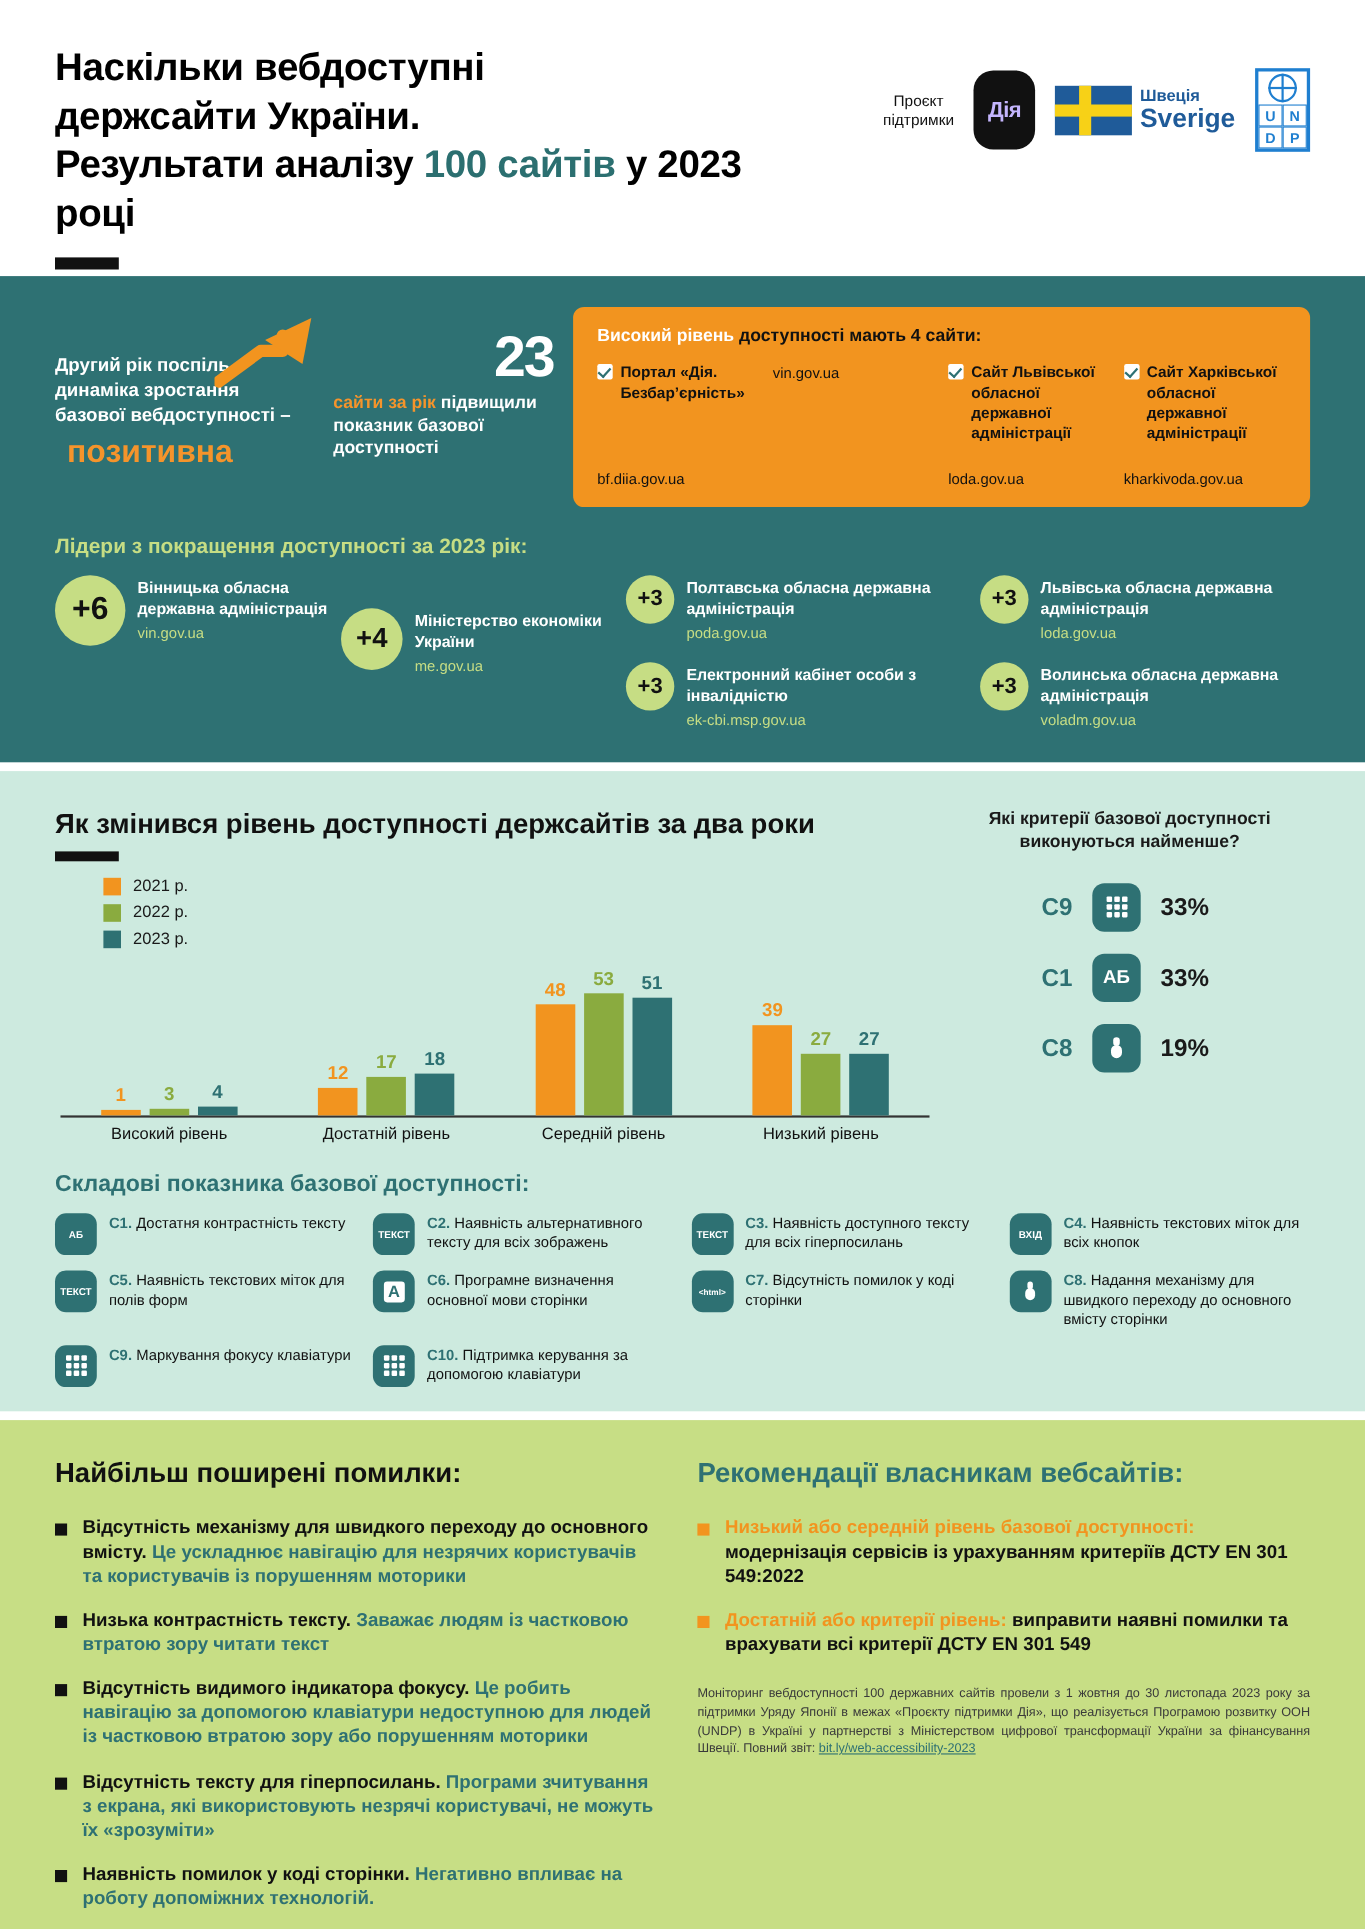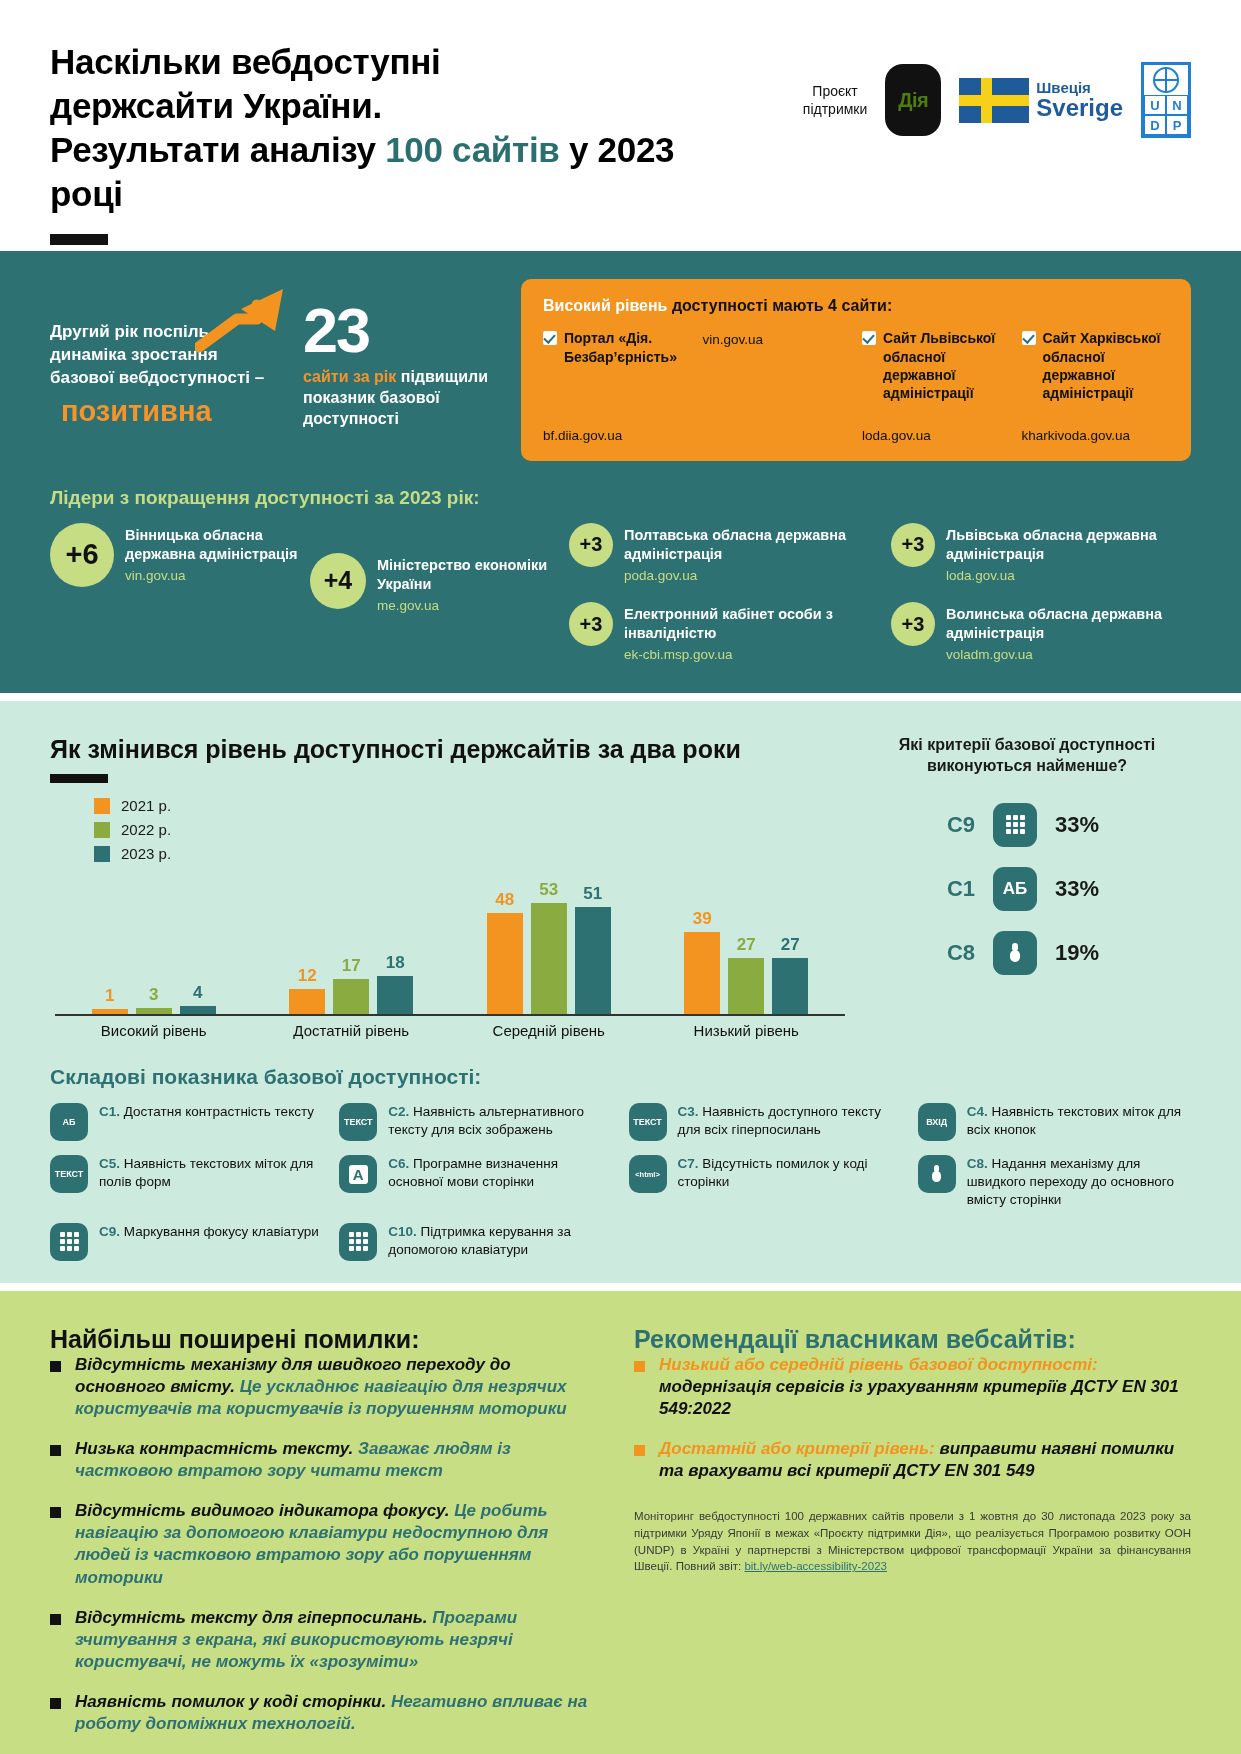--- a/index.html
+++ b/index.html
@@ -12,21 +12,21 @@
   }
 
   
   .header { padding: 40px 50px 0 50px; display:flex; align-items:flex-start; }
   .title-block { flex: 0 0 640px; }
   .title-line { font-size: 35px; font-weight: bold; line-height: 1.26; letter-spacing:-0.3px; color:#000; }
   .accent-teal { color:#2b6f70; }
   .logos { flex:1; display:flex; align-items:center; justify-content:flex-end; gap:18px; padding-top:22px; }
   .proekt { font-size:14px; line-height:1.3; text-align:center; color:#111; font-weight:500;}
   .diia-logo { width:56px; height:72px; background:#111; border-radius:18px; display:flex; align-items:center; justify-content:center; }
-  .diia-logo span { color:#4d7c0f; font-weight:bold; font-size:20px; letter-spacing:-0.5px;}
+  .diia-logo span { color:#c4b5fd; font-weight:bold; font-size:20px; letter-spacing:-0.5px;}
   .sweden { display:flex; align-items:center; gap:7px; }
   .se-flag { width:70px; height:45px; background:#1f5b99; position:relative; }
   .se-flag::before { content:""; position:absolute; left:22px; top:0; width:11px; height:100%; background:#f7d117;}
   .se-flag::after { content:""; position:absolute; top:17px; left:0; width:100%; height:11px; background:#f7d117;}
   .se-text { color:#1f5b99; font-weight:bold; line-height:1.05;}
   .se-text .s1 { font-size:15px; display:block;}
   .se-text .s2 { font-size:24px; display:block;}
   .undp { width:50px; height:76px; border:3px solid #1f7fd0; display:flex; flex-direction:column; }
   .undp-top { flex:1; display:flex; align-items:center; justify-content:center; }
   .undp-globe { width:26px; height:26px; border-radius:50%; border:2px solid #1f7fd0; position:relative;}
@@ -38,21 +38,21 @@
   .blackbar { width:58px; height:11px; background:#111; margin:18px 0 0 50px;}
 
   
   .teal { background:#2e7173; padding: 28px 50px 30px 50px; color:#fff; position:relative; margin-top:6px;}
   .teal-top { display:flex; gap:18px; }
   .col-dyn { width:235px; padding-top:42px; }
   .col-dyn p { font-size:17px; font-weight:bold; line-height:1.33; }
   .col-dyn .pos { color:#f5942b; font-size:29px; display:block; margin-top:3px;margin-left:11px;}
   .arrow-wrap { position:absolute; left:195px; top:28px; }
   .col-23 { width:200px; padding-top:22px; }
-  .big23 { font-size:63px; font-weight:bold; line-height:0.95; letter-spacing:-2px;}
+  .big23 { font-size:52px; font-weight:bold; line-height:0.95; letter-spacing:-2px;text-align:right;}
   .col-23 .sub { font-size:16px; font-weight:bold; line-height:1.3; margin-top:6px;}
   .col-23 .sub .o { color:#f5942b; }
 
   .orange-box { flex:1; background:#f2941f; border-radius:10px; padding:18px 22px 16px 22px; color:#111; }
   .ob-title { font-size:16px; font-weight:bold; margin-bottom:14px;}
   .ob-title .w { color:#ffffff; }
   .ob-grid { display:grid; grid-template-columns:repeat(4,1fr); gap:12px;}
   .ob-item { font-size:14px; font-weight:bold; line-height:1.3;}
   .ob-item .lbl { display:flex; gap:7px; align-items:flex-start; min-height:96px;}
   .chk { flex:0 0 14px; width:14px; height:14px; background:#fff; border-radius:2px; position:relative; margin-top:2px;}
@@ -109,21 +109,21 @@
   
   .dotgrid { display:grid; grid-template-columns:repeat(3,5px); gap:2px;}
   .dotgrid i { width:5px; height:5px; background:#fff; border-radius:1px; display:block;}
 
   
   .olive { background:#c7de85; padding:34px 50px 26px 50px; margin-top:8px; display:flex; gap:34px;}
   .err-col { width:550px;}
   .rec-col { flex:1;}
   .sec-h { font-size:25px; font-weight:bold; color:#111; }
   .sec-h.teal-h { color:#2e7173;}
-  .ul { font-style:italic;}
+  .ul { margin-top:24px;}
   .li { display:flex; gap:14px; margin-bottom:18px;}
   .sq-b { flex:0 0 11px; width:11px; height:11px; background:#111; margin-top:7px;}
   .sq-o { flex:0 0 11px; width:11px; height:11px; background:#f2941f; margin-top:7px;}
   .li p { font-size:17px; font-weight:bold; line-height:1.3; color:#111;}
   .li p .t { color:#2e7173;}
   .li p .o { color:#f2941f;}
   .foot { font-size:11.5px; color:#3a3a3a; line-height:1.45; margin-top:26px; text-align:justify;}
   .foot a { color:#2e7173; text-decoration:underline;}
 </style>
 </head>

